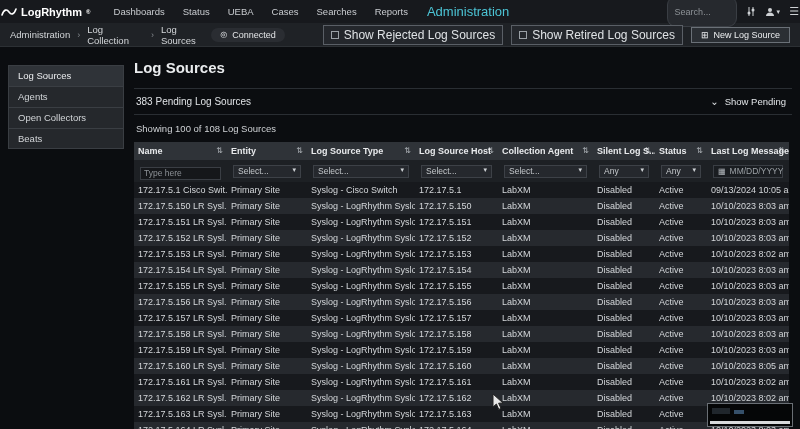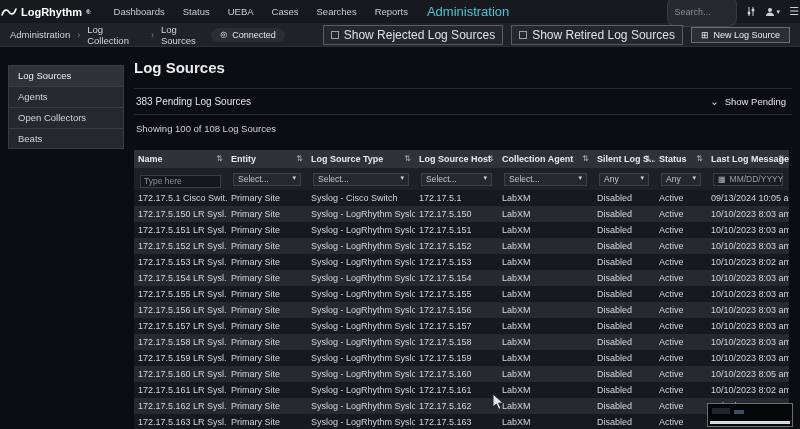--- a/index.html
+++ b/index.html
@@ -37,21 +37,21 @@
   .content { display: flex; padding: 10px 8px 0 8px; gap: 10px; }
   .sidebar { width: 116px; margin-top: 8px; flex: 0 0 auto; }
   .side-item { height: 21px; line-height: 20px; padding: 0 9px; font-size: 9.5px; background: #25282c; border: 1px solid #3a3e43; border-bottom: none; color: #d2d5d8; cursor: default; }
   .side-item:last-child { border-bottom: 1px solid #3a3e43; }
   .side-item.active { background: #2f3338; color: #eceef0; }
   main { flex: 1; min-width: 0; }
   .page-title { font-size: 15px; font-weight: 600; color: #e9ebed; margin: 2px 0 12px; }
   .pending-row { display: flex; align-items: center; justify-content: space-between; border-top: 1px solid #2a2e33; border-bottom: 1px solid #2a2e33; padding: 7px 2px; font-size: 10px; color: #dfe2e5; }
   .show-pending { display: flex; align-items: center; gap: 6px; font-size: 9.5px; color: #e2e5e8; cursor: default; padding-right: 4px; }
   .chev { font-size: 10px; line-height: 5px; color: #dfe2e5; }
-  .showing { font-size: 9.5px; color: #cfd2d5; padding: 8px 2px 16px; }
+  .showing { font-size: 9.5px; color: #cfd2d5; padding: 8px 2px 8px; }
   
   table { border-collapse: collapse; table-layout: fixed; width: 655px; }
   thead th { background: #2f3338; height: 18px; font-weight: bold; text-align: left; padding: 0 4px; color: #e8eaec; font-size: 9px; white-space: nowrap; overflow: hidden; }
   .sort { float: right; color: #aeb3b8; font-size: 8px; font-weight: normal; }
   .filter-row td { background: #1d2024; height: 18px; padding: 2px 6px; }
   .filter-input { width: 100%; background: #15171a; border: 1px solid #3a3e44; color: #b9bec3; font-size: 8.5px; height: 13px; padding: 0 3px; font-family: "Liberation Sans", sans-serif; outline: none; }
   .filter-input::placeholder { color: #8d9297; }
   .select { display: flex; justify-content: space-between; align-items: flex-start; background: #25282d; border: 1px solid #3d4147; height: 13px; font-size: 8.5px; color: #c6cacd; padding: 0 4px; cursor: default; }
   .caret { font-size: 7px; color: #cfd3d6; }
   .date-box { display: flex; align-items: center; gap: 4px; background: #1a1d21; border: 1px solid #3a3e44; height: 13px; font-size: 8.5px; color: #9ba0a5; padding: 0 4px; }

